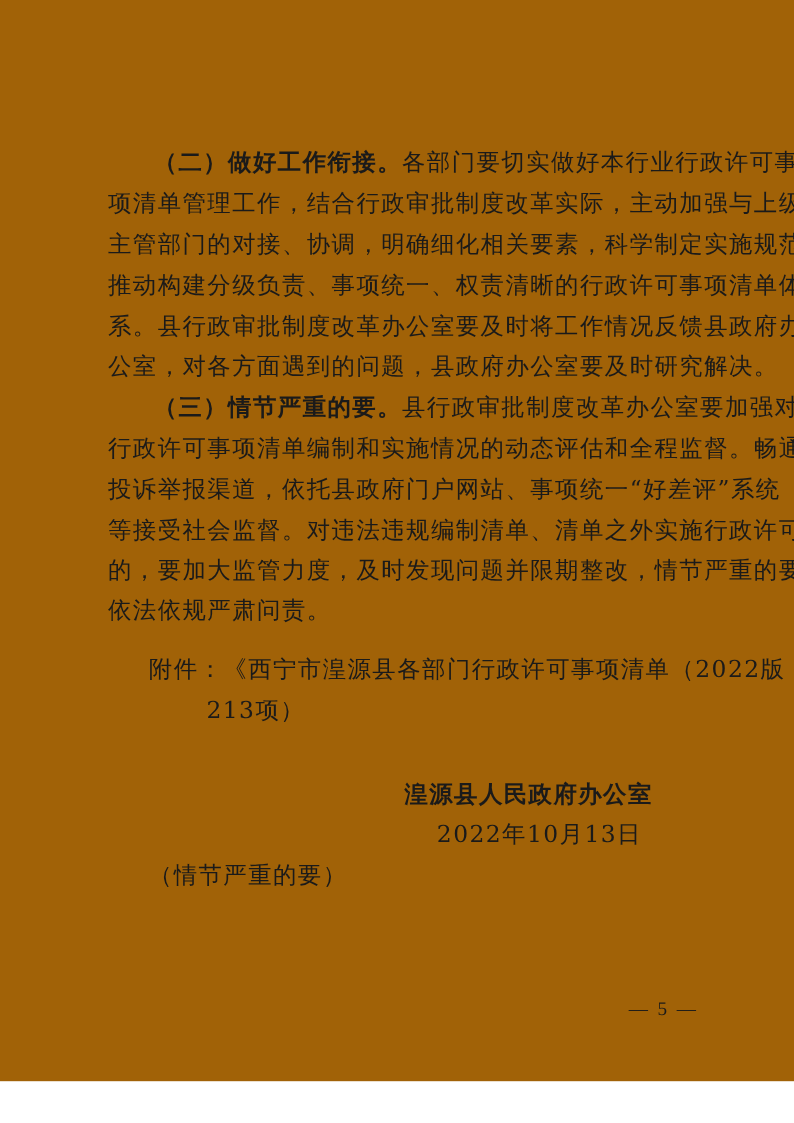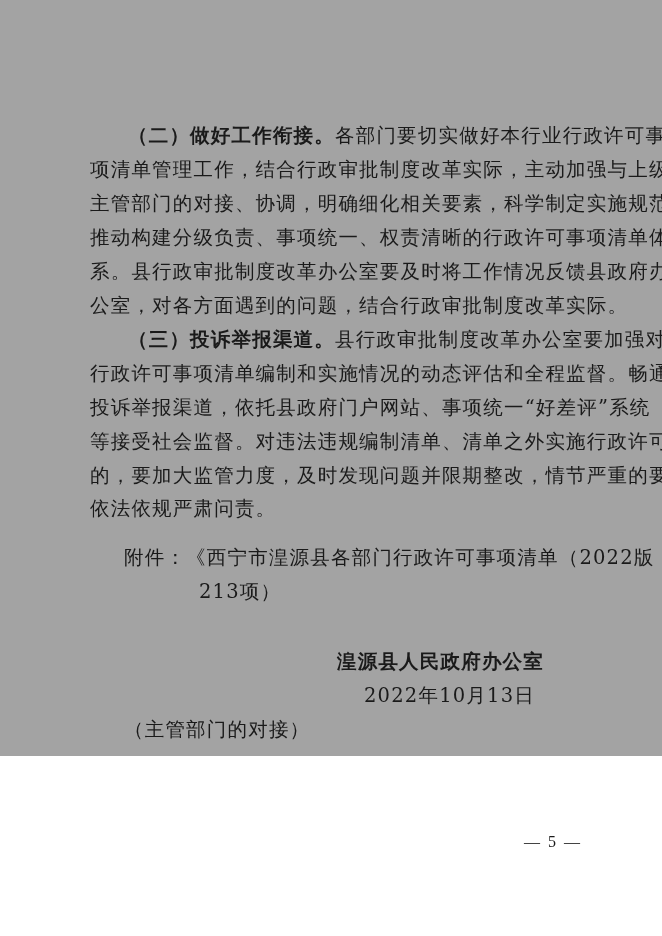--- a/index.html
+++ b/index.html
@@ -1,17 +1,17 @@
 <!DOCTYPE html>
 <html><head>
   <meta charset="utf-8">
   <style>
     html, body { margin: 0; padding: 0; background: #ffffff; }
     body { width: 662px; height: 936px; position: relative; overflow: hidden; color: #1a1a1a; }
-    .page { position: absolute; left: 0; top: 0; width: 662px; height: 756px; background: #a3a3a3; }
+    .page { position: absolute; left: 0; top: 0; width: 662px; height: 901px; background: #a16207; }
     .line {
       position: absolute;
       left: 90px;
       font-family: "DejaVu Serif", "Liberation Serif", serif;
       font-size: 19.5px;
       line-height: 24px;
       white-space: nowrap;
       letter-spacing: 1.2px;
     }
     .indent { left: 128px; }
@@ -29,31 +29,31 @@
 </head>
 <body>
 
 <div class="page">
 
   <div class="line indent" style="top:124px;"><span class="bold">（二）做好工作衔接。</span><span>各部门要切实做好本行业行政许可事</span></div>
   <div class="line" style="top:158px;">项清单管理工作，结合行政审批制度改革实际，主动加强与上级</div>
   <div class="line" style="top:192px;">主管部门的对接、协调，明确细化相关要素，科学制定实施规范，</div>
   <div class="line" style="top:226px;">推动构建分级负责、事项统一、权责清晰的行政许可事项清单体</div>
   <div class="line" style="top:260px;">系。县行政审批制度改革办公室要及时将工作情况反馈县政府办</div>
-  <div class="line" style="top:294px;">公室，对各方面遇到的问题，结合行政审批制度改革实际。</div>
+  <div class="line" style="top:294px;">公室，对各方面遇到的问题，县政府办公室要及时研究解决。</div>
 
-  <div class="line indent" style="top:328px;"><span class="bold">（三）投诉举报渠道。</span><span>县行政审批制度改革办公室要加强对</span></div>
+  <div class="line indent" style="top:328px;"><span class="bold">（三）情节严重的要。</span><span>县行政审批制度改革办公室要加强对</span></div>
   <div class="line" style="top:362px;">行政许可事项清单编制和实施情况的动态评估和全程监督。畅通</div>
   <div class="line" style="top:396px;">投诉举报渠道，依托县政府门户网站、事项统一“好差评”系统</div>
   <div class="line" style="top:430px;">等接受社会监督。对违法违规编制清单、清单之外实施行政许可</div>
   <div class="line" style="top:464px;">的，要加大监管力度，及时发现问题并限期整改，情节严重的要</div>
   <div class="line" style="top:498px;font-family:Liberation Mono, monospace;">依法依规严肃问责。</div>
 
   <div class="line attach" style="top:546px;">附件：《西宁市湟源县各部门行政许可事项清单（2022版，</div>
-  <div class="line attach2" style="top:580px;margin-left:27px;">213项）</div>
+  <div class="line attach2" style="top:580px;">213项）</div>
 
   <div class="line sig" style="top:650px;font-weight:bold;">湟源县人民政府办公室</div>
   <div class="line date" style="top:684px;">2022年10月13日</div>
 
-  <div class="line note" style="top:718px;">（主管部门的对接）</div>
+  <div class="line note" style="top:718px;">（情节严重的要）</div>
 
   <div class="pagenum">— 5 —</div>
 </div>
 
 </body></html>

